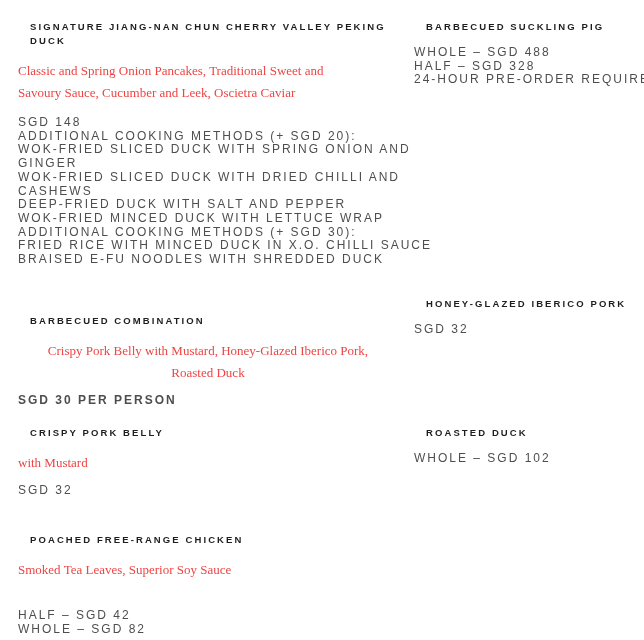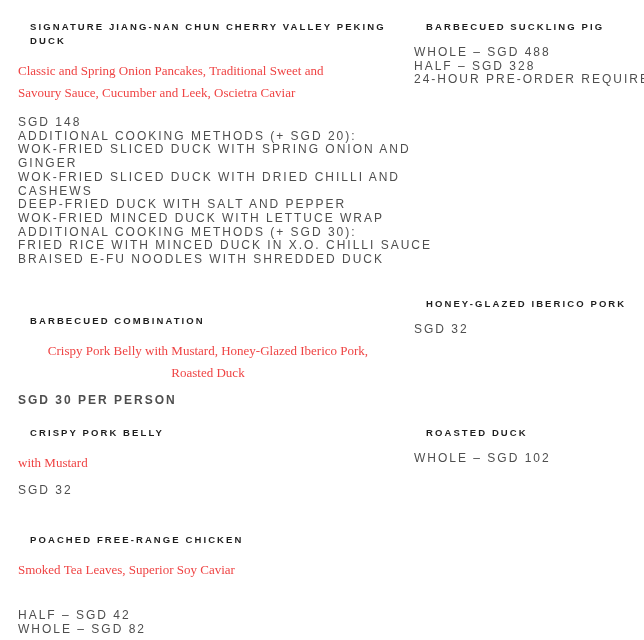--- a/index.html
+++ b/index.html
@@ -112,19 +112,19 @@
 <section class="item" style="left:414px; top:414px; width:230px;">
   <h2 class="heading">ROASTED DUCK</h2>
   <div class="details" style="margin-top:11px;">
     <div>WHOLE – SGD 102</div>
   </div>
 </section>
 
 <section class="item" style="left:18px; top:521px; width:380px;">
   <h2 class="heading">POACHED FREE-RANGE CHICKEN</h2>
   <div class="desc" style="margin-top:8px;">
-    <div>Smoked Tea Leaves, Superior Soy Caviar</div>
+    <div>Smoked Tea Leaves, Superior Soy Sauce</div>
   </div>
   <div class="details" style="margin-top:28px;">
     <div>HALF – SGD 42</div>
     <div>WHOLE – SGD 82</div>
   </div>
 </section>
 
 </body></html>

